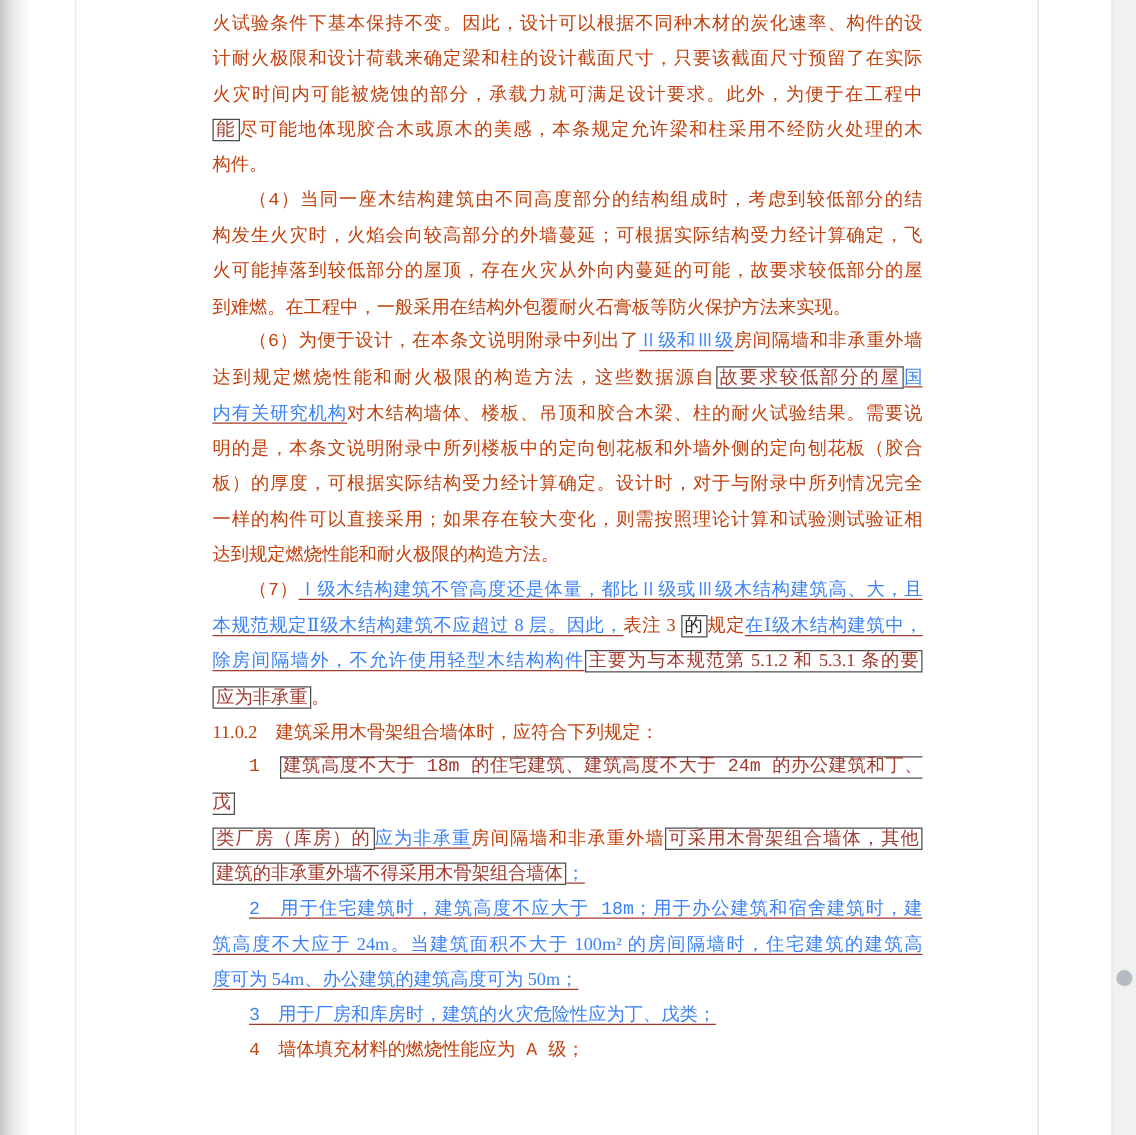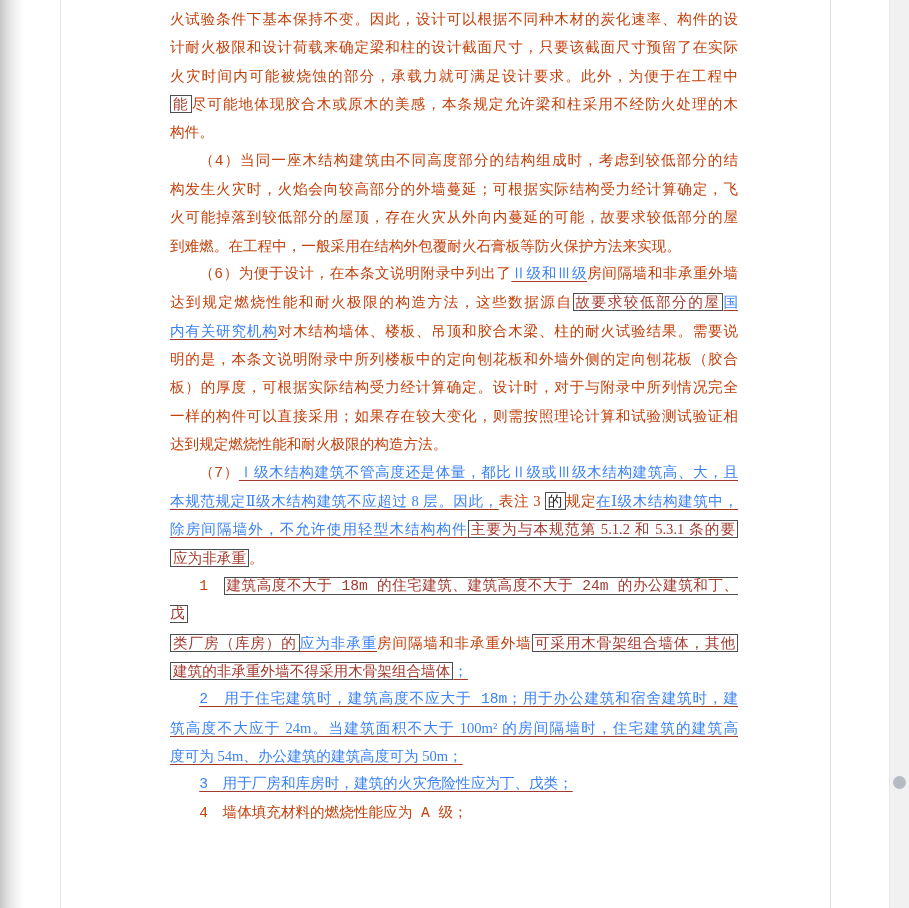--- a/index.html
+++ b/index.html
@@ -73,20 +73,21 @@
     <div class="line"><span class="s-n">达到规定燃烧性能和耐火极限的构造方法，这些数据源自</span><span class="s-rb">故要求较低部分的屋</span><span class="s-r">国</span></div>
     <div class="line"><span class="s-r">内有关研究机构</span><span class="s-n">对木结构墙体、楼板、吊顶和胶合木梁、柱的耐火试验结果。需要说</span></div>
     <div class="line"><span class="s-n">明的是，本条文说明附录中所列楼板中的定向刨花板和外墙外侧的定向刨花板（胶合</span></div>
     <div class="line"><span class="s-n">板）的厚度，可根据实际结构受力经计算确定。设计时，对于与附录中所列情况完全</span></div>
     <div class="line"><span class="s-n">一样的构件可以直接采用；如果存在较大变化，则需按照理论计算和试验测试验证相</span></div>
     <div class="line end"><span class="s-n">达到规定燃烧性能和耐火极限的构造方法。</span></div>
     <div class="line indent"><span class="s-n">（7）</span><span class="s-r">Ⅰ级木结构建筑不管高度还是体量，都比Ⅱ级或Ⅲ级木结构建筑高、大，且</span></div>
     <div class="line"><span class="s-r">本规范规定Ⅱ级木结构建筑不应超过 8 层。因此，</span><span class="s-n">表注 3 </span><span class="s-b">的</span><span class="s-n">规定</span><span class="s-r">在Ⅰ级木结构建筑中，</span></div>
     <div class="line"><span class="s-r">除房间隔墙外，不允许使用轻型木结构构件</span><span class="s-rb">主要为与本规范第 5.1.2 和 5.3.1 条的要</span></div>
     <div class="line end"><span class="s-rb">应为非承重</span><span class="s-n">。</span></div>
+    <div class="line end"><span class="s-n">11.0.2　建筑采用木骨架组合墙体时，应符合下列规定：</span></div>
     <div class="line indent"><span class="s-n">1　</span><span class="s-rb">建筑高度不大于 18m 的住宅建筑、建筑高度不大于 24m 的办公建筑和丁、戊</span></div>
     <div class="line"><span class="s-rb">类厂房（库房）的</span><span class="s-r">应为非承重</span><span class="s-n">房间隔墙和非承重外墙</span><span class="s-rb">可采用木骨架组合墙体，其他</span></div>
     <div class="line end"><span class="s-rb">建筑的非承重外墙不得采用木骨架组合墙体</span><span class="s-r">；</span></div>
     <div class="line indent"><span class="s-r">2　用于住宅建筑时，建筑高度不应大于 18m；用于办公建筑和宿舍建筑时，建</span></div>
     <div class="line"><span class="s-r">筑高度不大应于 24m。当建筑面积不大于 100m² 的房间隔墙时，住宅建筑的建筑高</span></div>
     <div class="line end"><span class="s-r">度可为 54m、办公建筑的建筑高度可为 50m；</span></div>
     <div class="line indent end"><span class="s-r">3　用于厂房和库房时，建筑的火灾危险性应为丁、戊类；</span></div>
     <div class="line indent end"><span class="s-n">4　墙体填充材料的燃烧性能应为 A 级；</span></div>
   </div>
 

